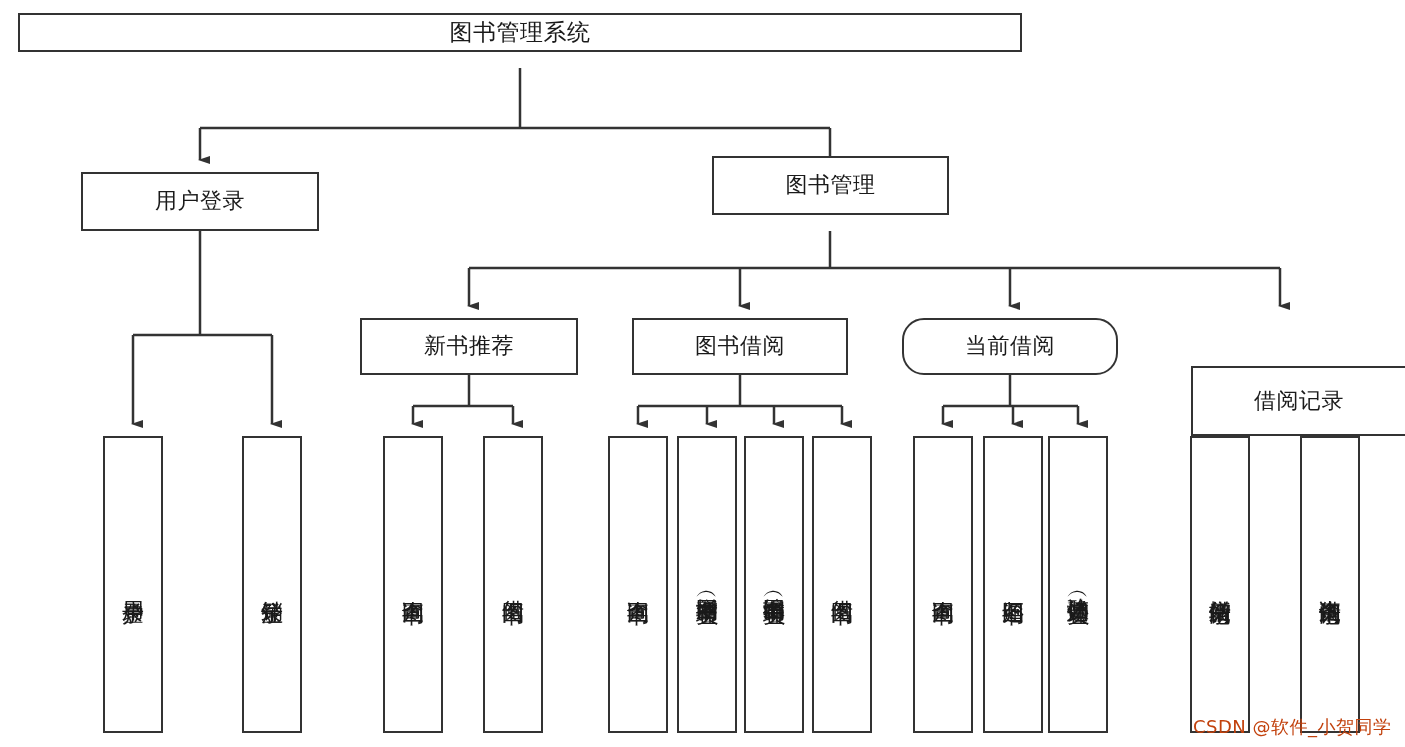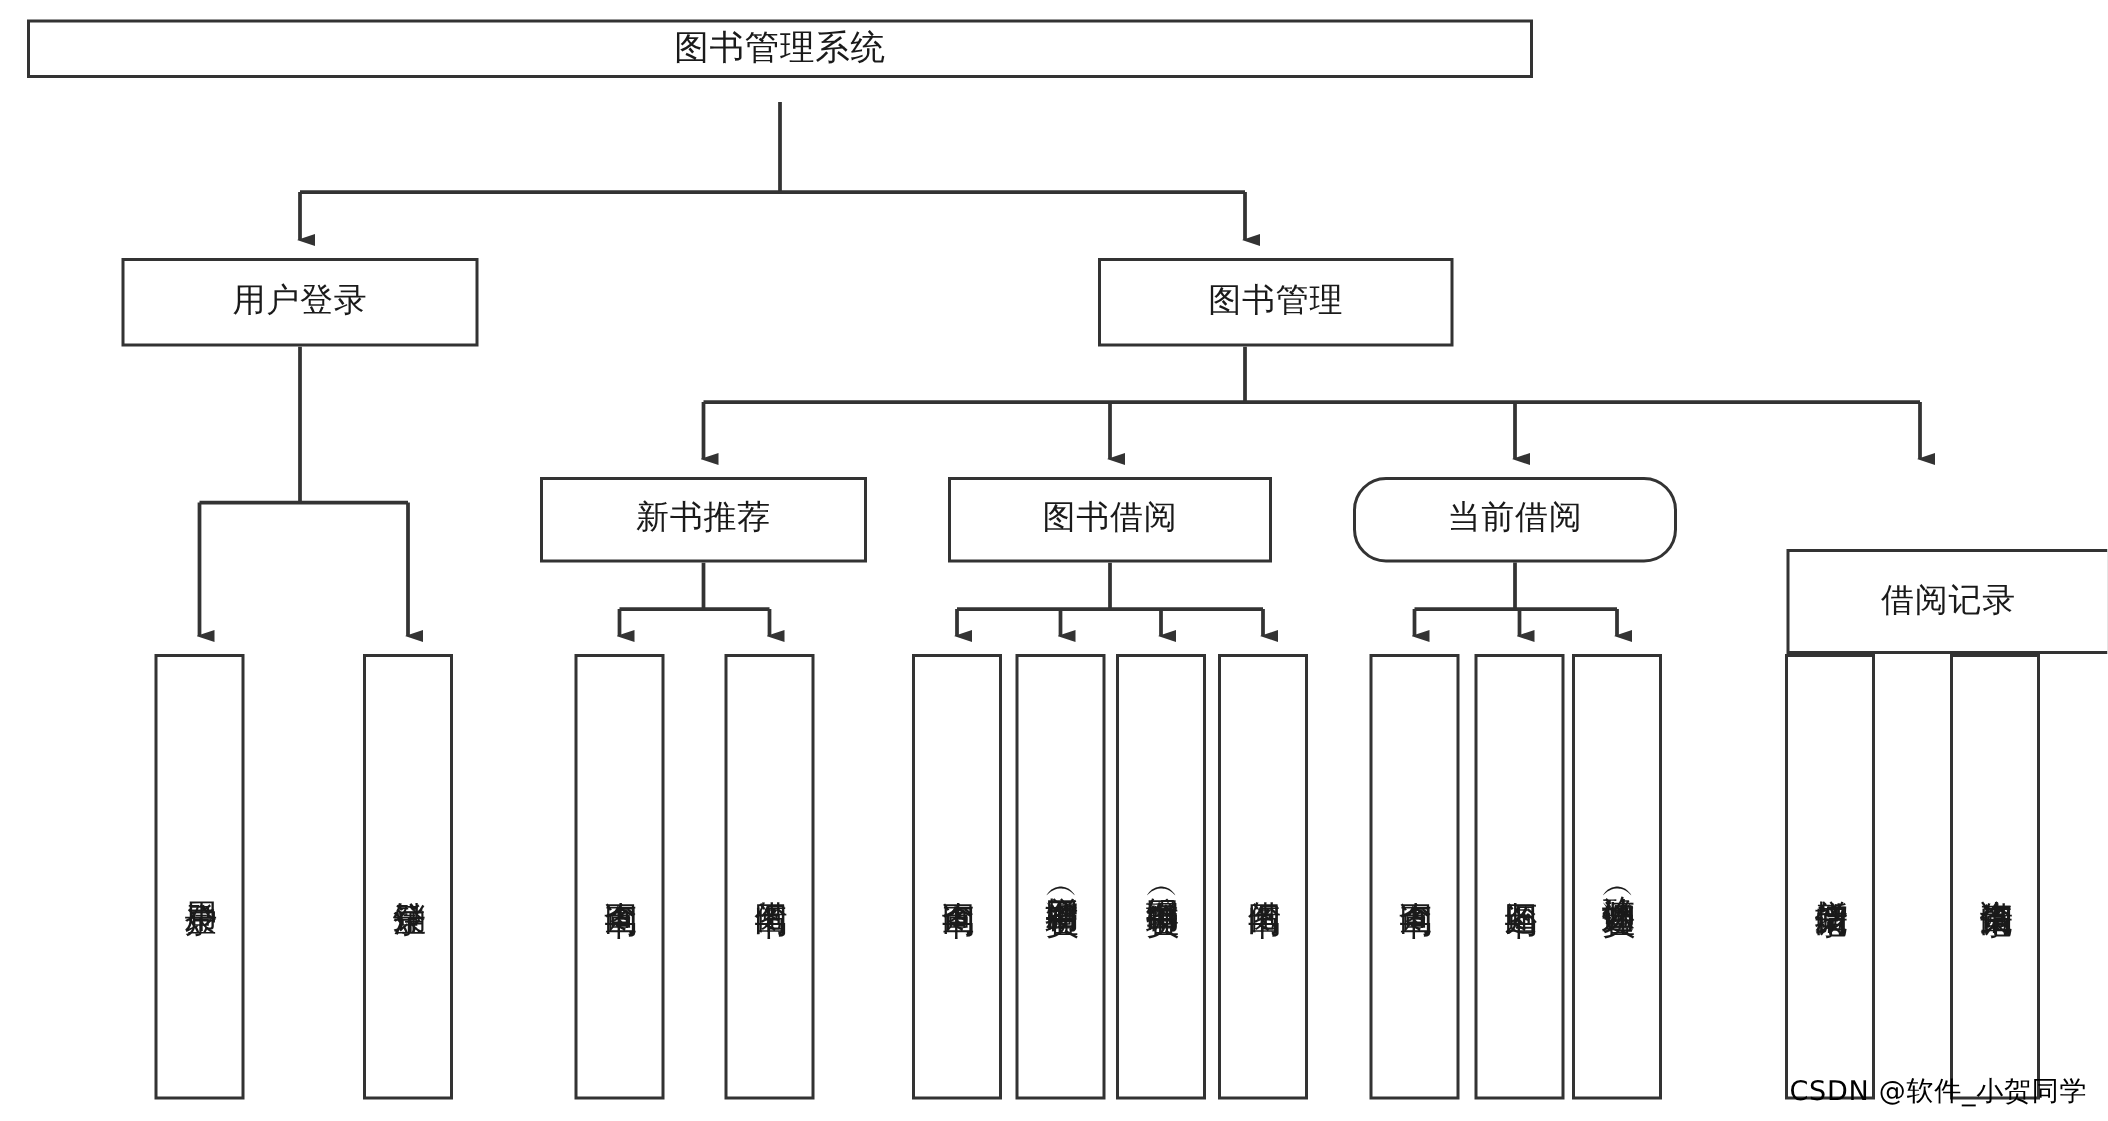--- a/index.html
+++ b/index.html
@@ -60,21 +60,21 @@
     writing-mode: vertical-rl;
     text-orientation: upright;
     font-size: 22px;
     line-height: 1.18;
     letter-spacing: 1px;
     max-height: 278px;
     overflow: visible;
   }
   .watermark {
     position: absolute;
-    color: #000000;
+    color: #c2410c;
     font-size: 18px;
     white-space: nowrap;
     letter-spacing: 0.5px;
   }
 </style>
 </head>
 <body>
 
 <div id="canvas">
 
@@ -128,21 +128,21 @@
     </g>
   </svg>
 
   <div class="node root" style="left:18px; top:13px; width:1004px; height:39px;">
     <span class="label">图书管理系统</span>
   </div>
 
   <div class="node lvl1" style="left:81px; top:172px; width:238px; height:59px;">
     <span class="label">用户登录</span>
   </div>
-  <div class="node lvl1" style="left:712px; top:172px; width:237px; height:59px;margin-left:20px;">
+  <div class="node lvl1" style="left:712px; top:156px; width:237px; height:59px;">
     <span class="label">图书管理</span>
   </div>
 
   <div class="node lvl2" style="left:360px; top:318px; width:218px; height:57px;">
     <span class="label">新书推荐</span>
   </div>
   <div class="node lvl2" style="left:632px; top:318px; width:216px; height:57px;">
     <span class="label">图书借阅</span>
   </div>
   <div class="node lvl2" style="left:902px; top:318px; width:216px; height:57px;border-radius:22px;">

